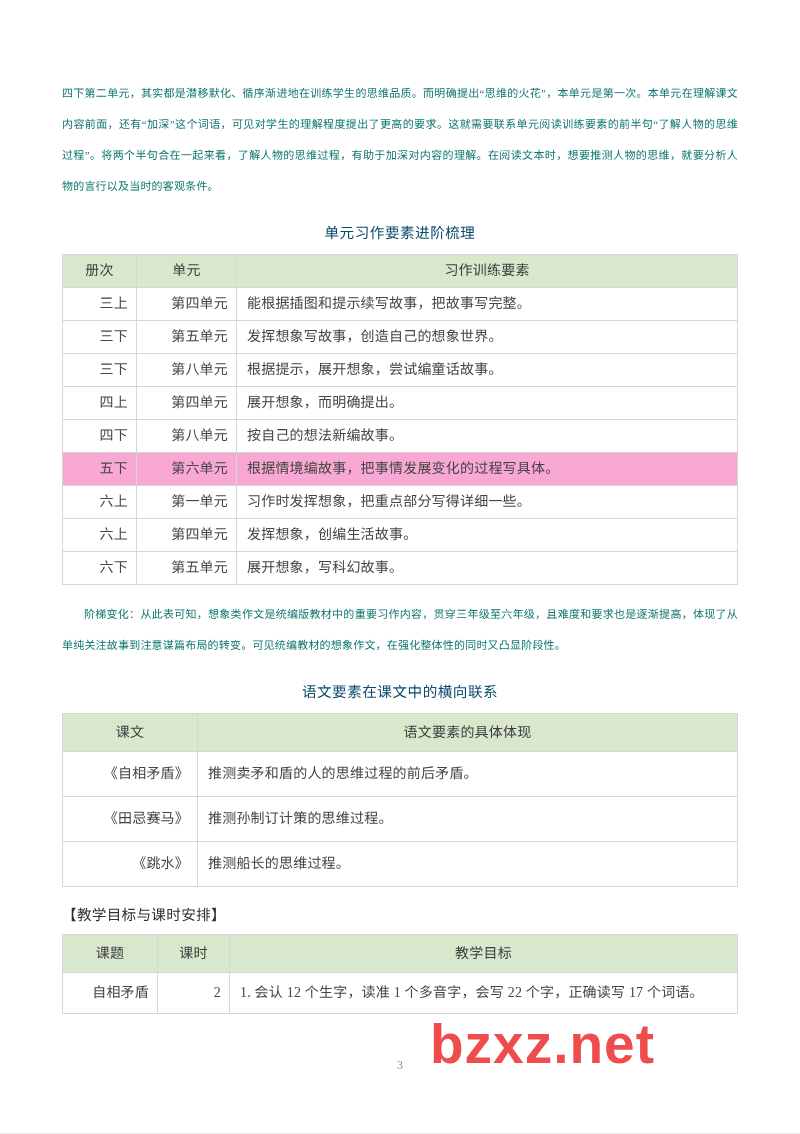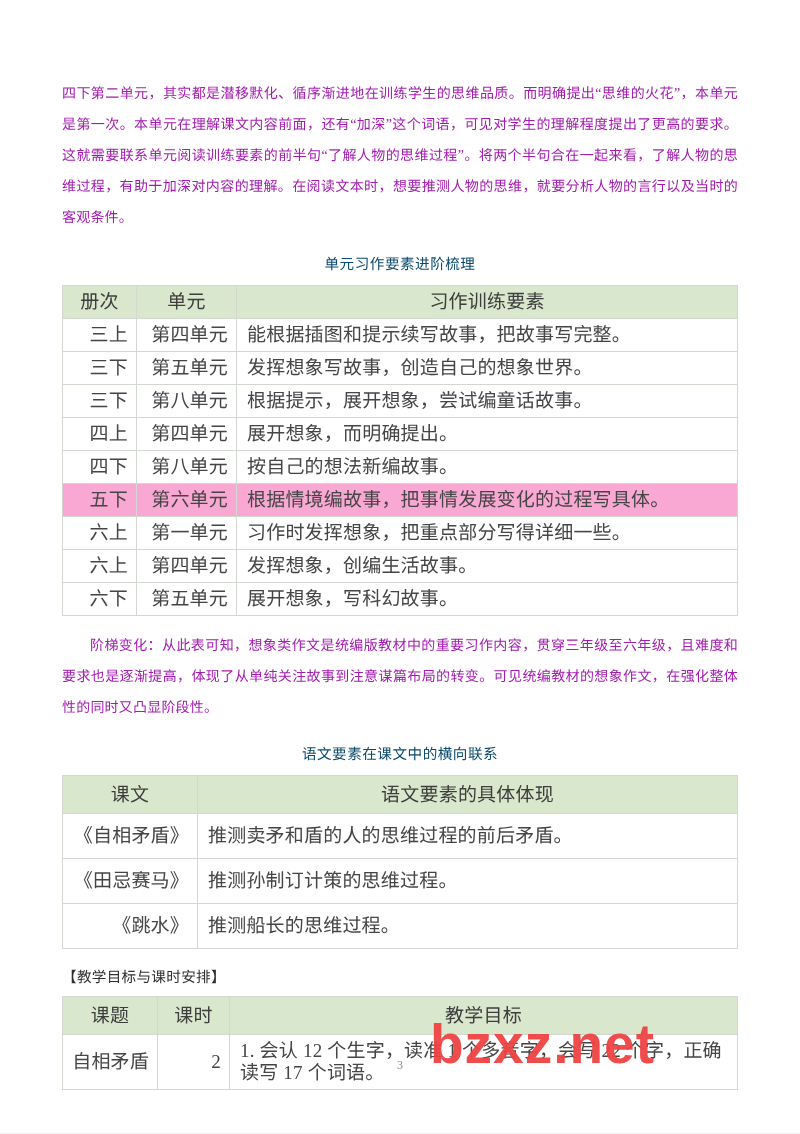--- a/index.html
+++ b/index.html
@@ -38,25 +38,25 @@
     color: #ef4444;
     opacity: 0.95;
     white-space: nowrap;
     pointer-events: none;
     user-select: none;
     z-index: 5;
   }
 
   
   .para {
-    font-size: 14px;
+    font-size: 11px;
     line-height: 31px;
     text-align: justify;
     text-justify: inter-ideograph;
-    color: #a21caf;
+    color: #0f766e;
     letter-spacing: 0.2px;
     margin: 0;
   }
   .para.indent { text-indent: 2em; }
 
   
   .tbl-title {
     text-align: center;
     font-size: 14.6px;
     line-height: 30px;
@@ -70,21 +70,21 @@
     color: #303030;
     margin: 14px 0 5px 0;
     letter-spacing: 0.3px;
   }
 
   
   table.doc {
     border-collapse: collapse;
     width: 676px;
     table-layout: fixed;
-    font-size: 19px;
+    font-size: 14px;
     color: #454545;
   }
   table.doc th, table.doc td {
     border: 1px solid #d3d8d1;
     padding: 5px 8px;
     line-height: 22px;
     vertical-align: middle;
     font-weight: normal;
     letter-spacing: 0.2px;
   }

